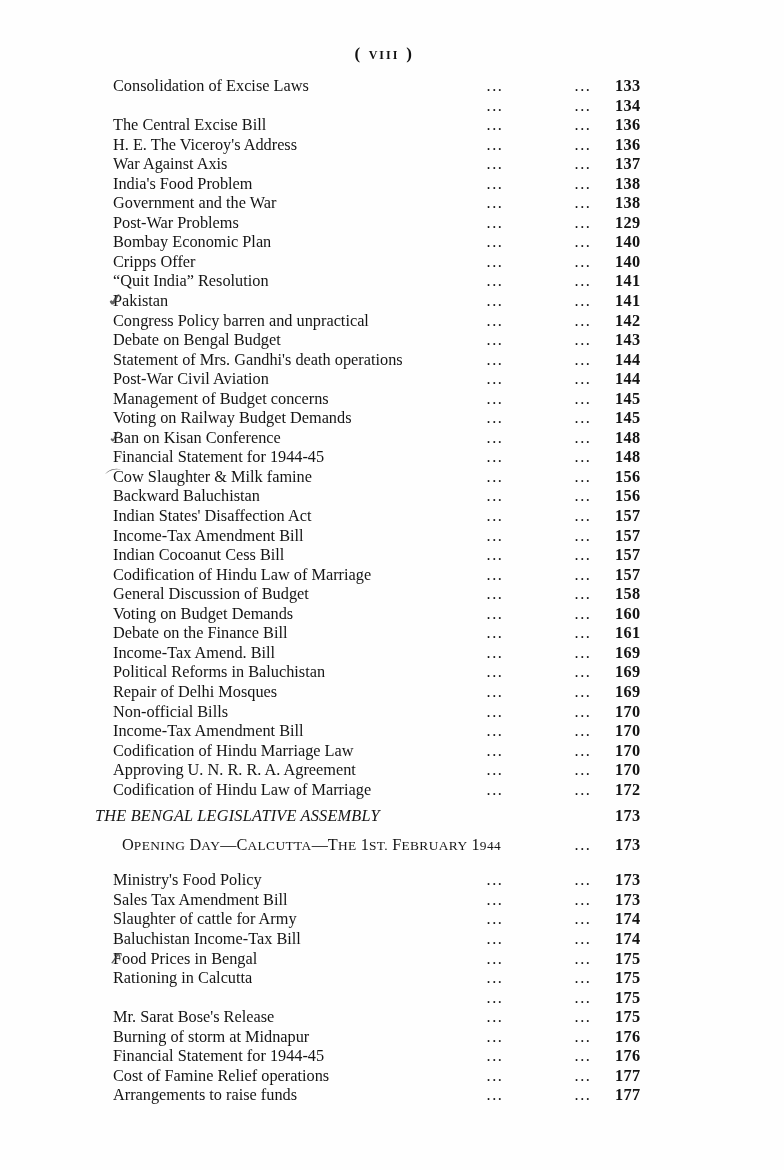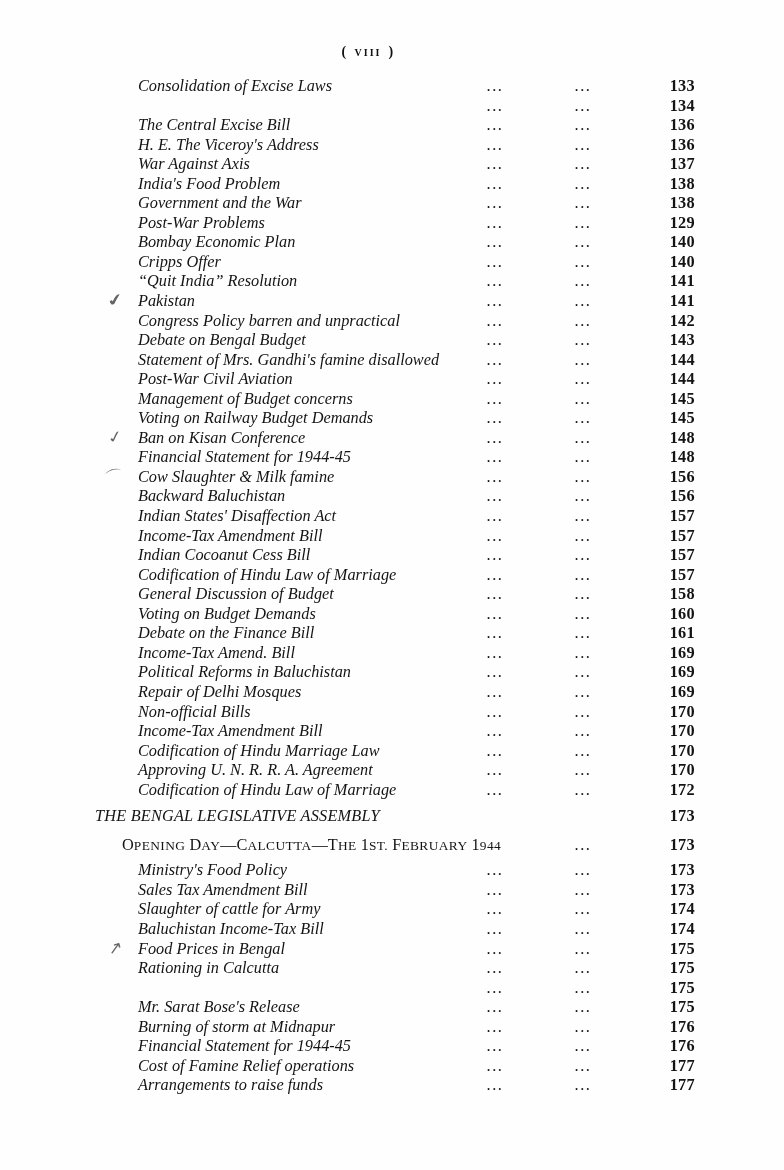--- a/index.html
+++ b/index.html
@@ -23,24 +23,25 @@
     overflow: hidden;
   }
 
   
   #folio {
     position: absolute;
     top: 44px;
     left: 0;
     width: 736px;
     text-align: center;
-    font-size: 14px;
+    font-size: 17px;
     font-weight: bold;
     letter-spacing: 1.5px;
     color: #111;
+    padding-left: 16px;
   }
   #folio .paren { font-weight: bold; }
   #folio .num {
     font-variant: small-caps;
     letter-spacing: 2px;
     margin: 0 7px;
   }
 
   
   #toc {
@@ -74,40 +75,38 @@
     font-family: "DejaVu Sans", sans-serif;
   }
   .mark span {
     display: inline-block;
     transform: rotate(-16deg) scaleX(1.25);
     opacity: .78;
   }
 
   .label {
     flex: 0 0 auto;
-    margin-left: 43px;
+    margin-left: 18px;
     padding-right: 6px;
-    font-style: italic;
   }
 
   .dots {
     flex: 0 0 auto;
     font-size: 16.3px;
     letter-spacing: 1.6px;
     color: #151515;
     text-align: center;
   }
   .dots.c1 { position: absolute; left: 380px; width: 40px; }
   .dots.c2 { position: absolute; left: 468px; width: 40px; }
 
   .page-no {
     position: absolute;
     left: 520px;
     width: 80px;
-    text-align: right;
     font-weight: bold;
     font-size: 16.3px;
     letter-spacing: .3px;
   }
 
   
   .section-row {
     position: relative;
     display: flex;
     align-items: baseline;
@@ -125,21 +124,21 @@
   }
 
   
   .sub-row {
     position: relative;
     display: flex;
     align-items: baseline;
     height: 19.55px;
     line-height: 19.55px;
     margin-top: 9px;
-    margin-bottom: 6px;
+    margin-bottom: 16px;
     white-space: nowrap;
   }
   .sub-row .sub-title {
     margin-left: 27px;
     font-size: 16.1px;
     letter-spacing: .1px;
   }
   .sub-row .sub-title .cap { font-size: 16.3px; }
   .sub-row .sub-title .sc {
     font-size: 13.4px;
@@ -236,21 +235,21 @@
           <span class="dots c2">...</span>
           <span class="page-no">142</span>
         </div>
         <div class="row">
           <span class="label">Debate on Bengal Budget</span>
           <span class="dots c1">...</span>
           <span class="dots c2">...</span>
           <span class="page-no">143</span>
         </div>
         <div class="row">
-          <span class="label">Statement of Mrs. Gandhi's famine disallowed</span>
+          <span class="label">Statement of Mrs. Gandhi's death operations</span>
           <span class="dots c1">...</span>
           <span class="dots c2">...</span>
           <span class="page-no">144</span>
         </div>
         <div class="row">
           <span class="label">Post-War Civil Aviation</span>
           <span class="dots c1">...</span>
           <span class="dots c2">...</span>
           <span class="page-no">144</span>
         </div>

